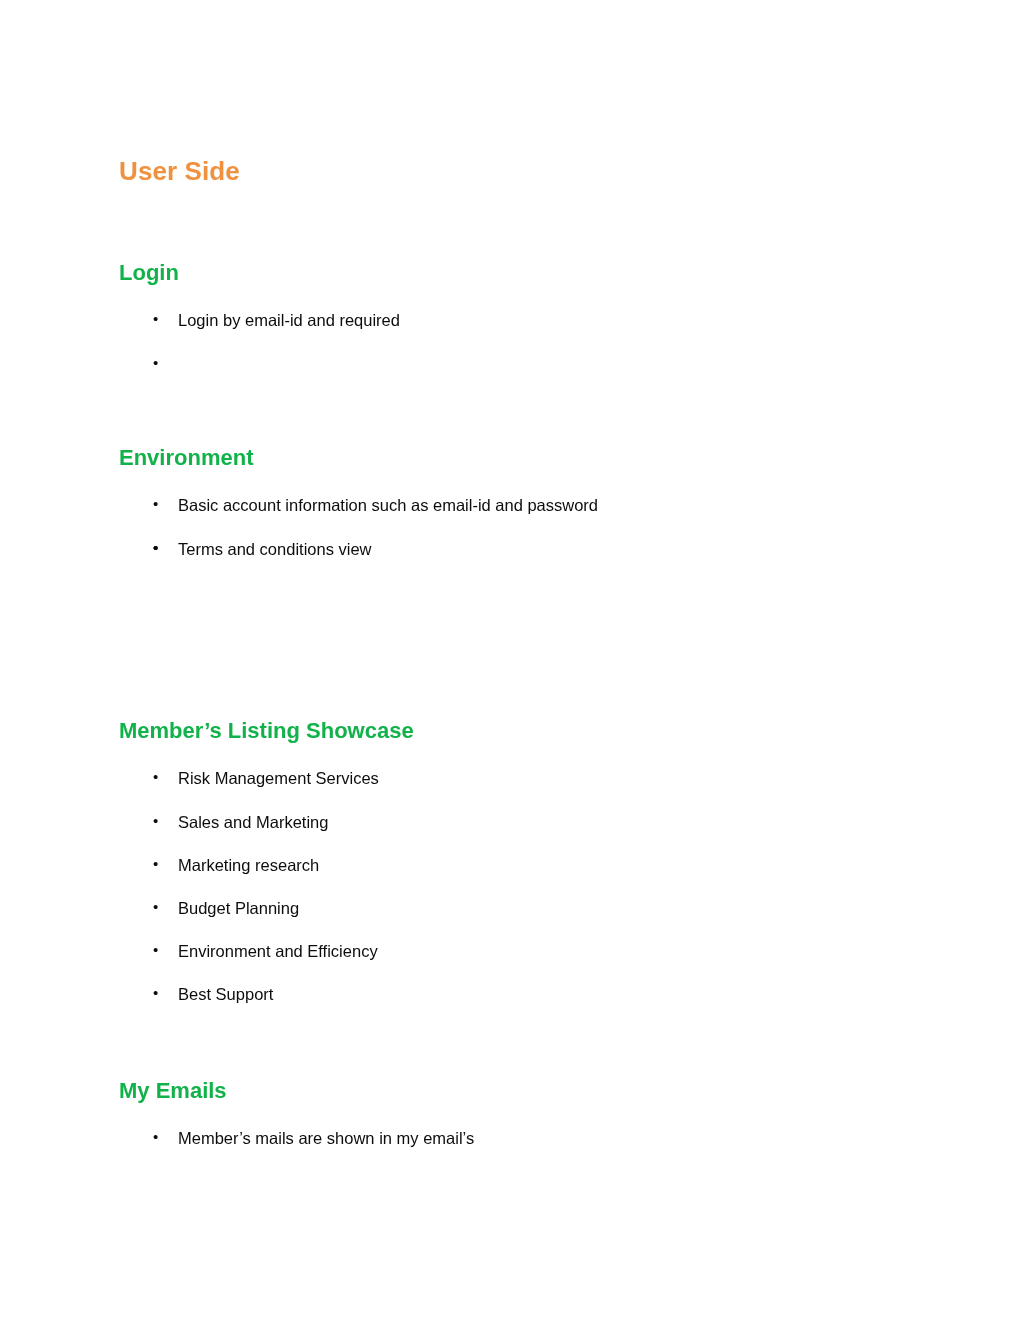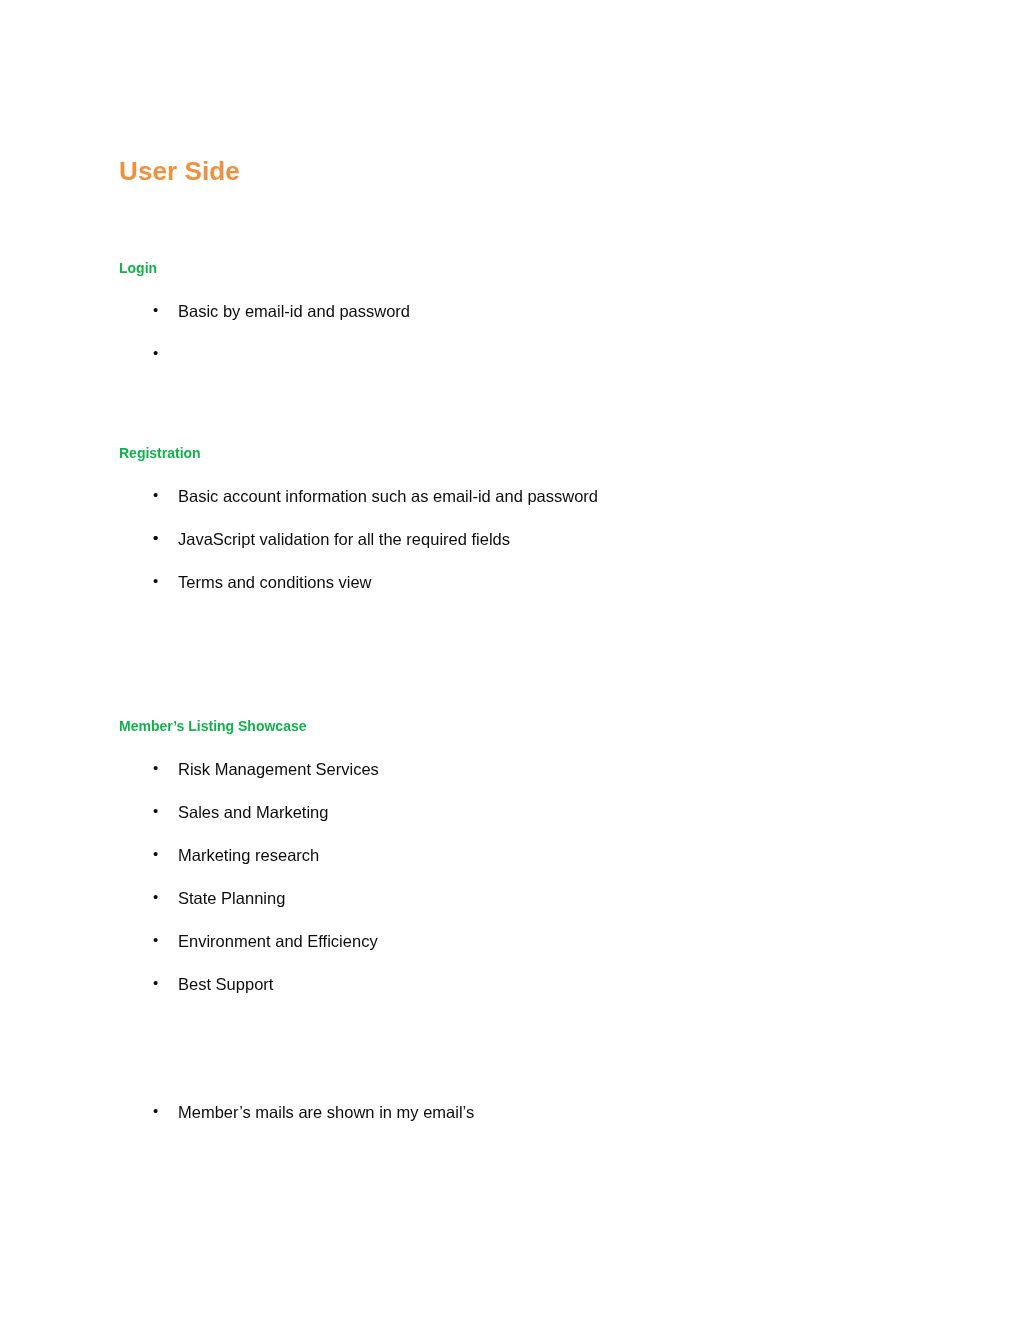--- a/index.html
+++ b/index.html
@@ -49,21 +49,21 @@
   }
 
   
   .section {
     position: absolute;
     left: 0;
     width: 790px;
   }
 
   .section-heading {
-    font-size: 14px;
+    font-size: 22px;
     font-weight: bold;
     color: #12B24B;
     line-height: 1.2;
     margin: 0;
     padding: 0;
     white-space: nowrap;
   }
 
   .bullet-list {
     list-style: none;
@@ -110,41 +110,40 @@
 <div class="page">
   <div class="content">
 
     <h1 class="doc-title">User Side</h1>
 
     <section class="section section-login">
       <h2 class="section-heading">Login</h2>
       <ul class="bullet-list">
         <li class="bullet-item">
           <span class="bullet-glyph">•</span>
-          <span>Basic by email-id and password</span>
+          <span>Login by email-id and required</span>
         </li>
         <li class="bullet-item">
           <span class="bullet-glyph">•</span>
         </li>
       </ul>
     </section>
 
     <section class="section section-registration">
-      <h2 class="section-heading">Registration</h2>
+      <h2 class="section-heading">Environment</h2>
       <ul class="bullet-list">
         <li class="bullet-item">
           <span class="bullet-glyph">•</span>
           <span>Basic account information such as email-id and password</span>
         </li>
         <li class="bullet-item">
           <span class="bullet-glyph">•</span>
         </li>
         <li class="bullet-item">
           <span class="bullet-glyph">•</span>
-          <span>JavaScript validation for all the required fields</span>
         </li>
         <li class="bullet-item">
           <span class="bullet-glyph">•</span>
           <span>Terms and conditions view</span>
         </li>
       </ul>
     </section>
 
     <section class="section section-showcase">
       <h2 class="section-heading">Member’s Listing Showcase</h2>
@@ -156,34 +155,35 @@
         <li class="bullet-item">
           <span class="bullet-glyph">•</span>
           <span>Sales and Marketing</span>
         </li>
         <li class="bullet-item">
           <span class="bullet-glyph">•</span>
           <span>Marketing research</span>
         </li>
         <li class="bullet-item">
           <span class="bullet-glyph">•</span>
-          <span>State Planning</span>
+          <span>Budget Planning</span>
         </li>
         <li class="bullet-item">
           <span class="bullet-glyph">•</span>
           <span>Environment and Efficiency</span>
         </li>
         <li class="bullet-item">
           <span class="bullet-glyph">•</span>
           <span>Best Support</span>
         </li>
       </ul>
     </section>
 
     <section class="section section-emails">
+      <h2 class="section-heading">My Emails</h2>
       <ul class="bullet-list">
         <li class="bullet-item">
           <span class="bullet-glyph">•</span>
           <span>Member’s mails are shown in my email’s</span>
         </li>
       </ul>
     </section>
 
   </div>
 </div>

